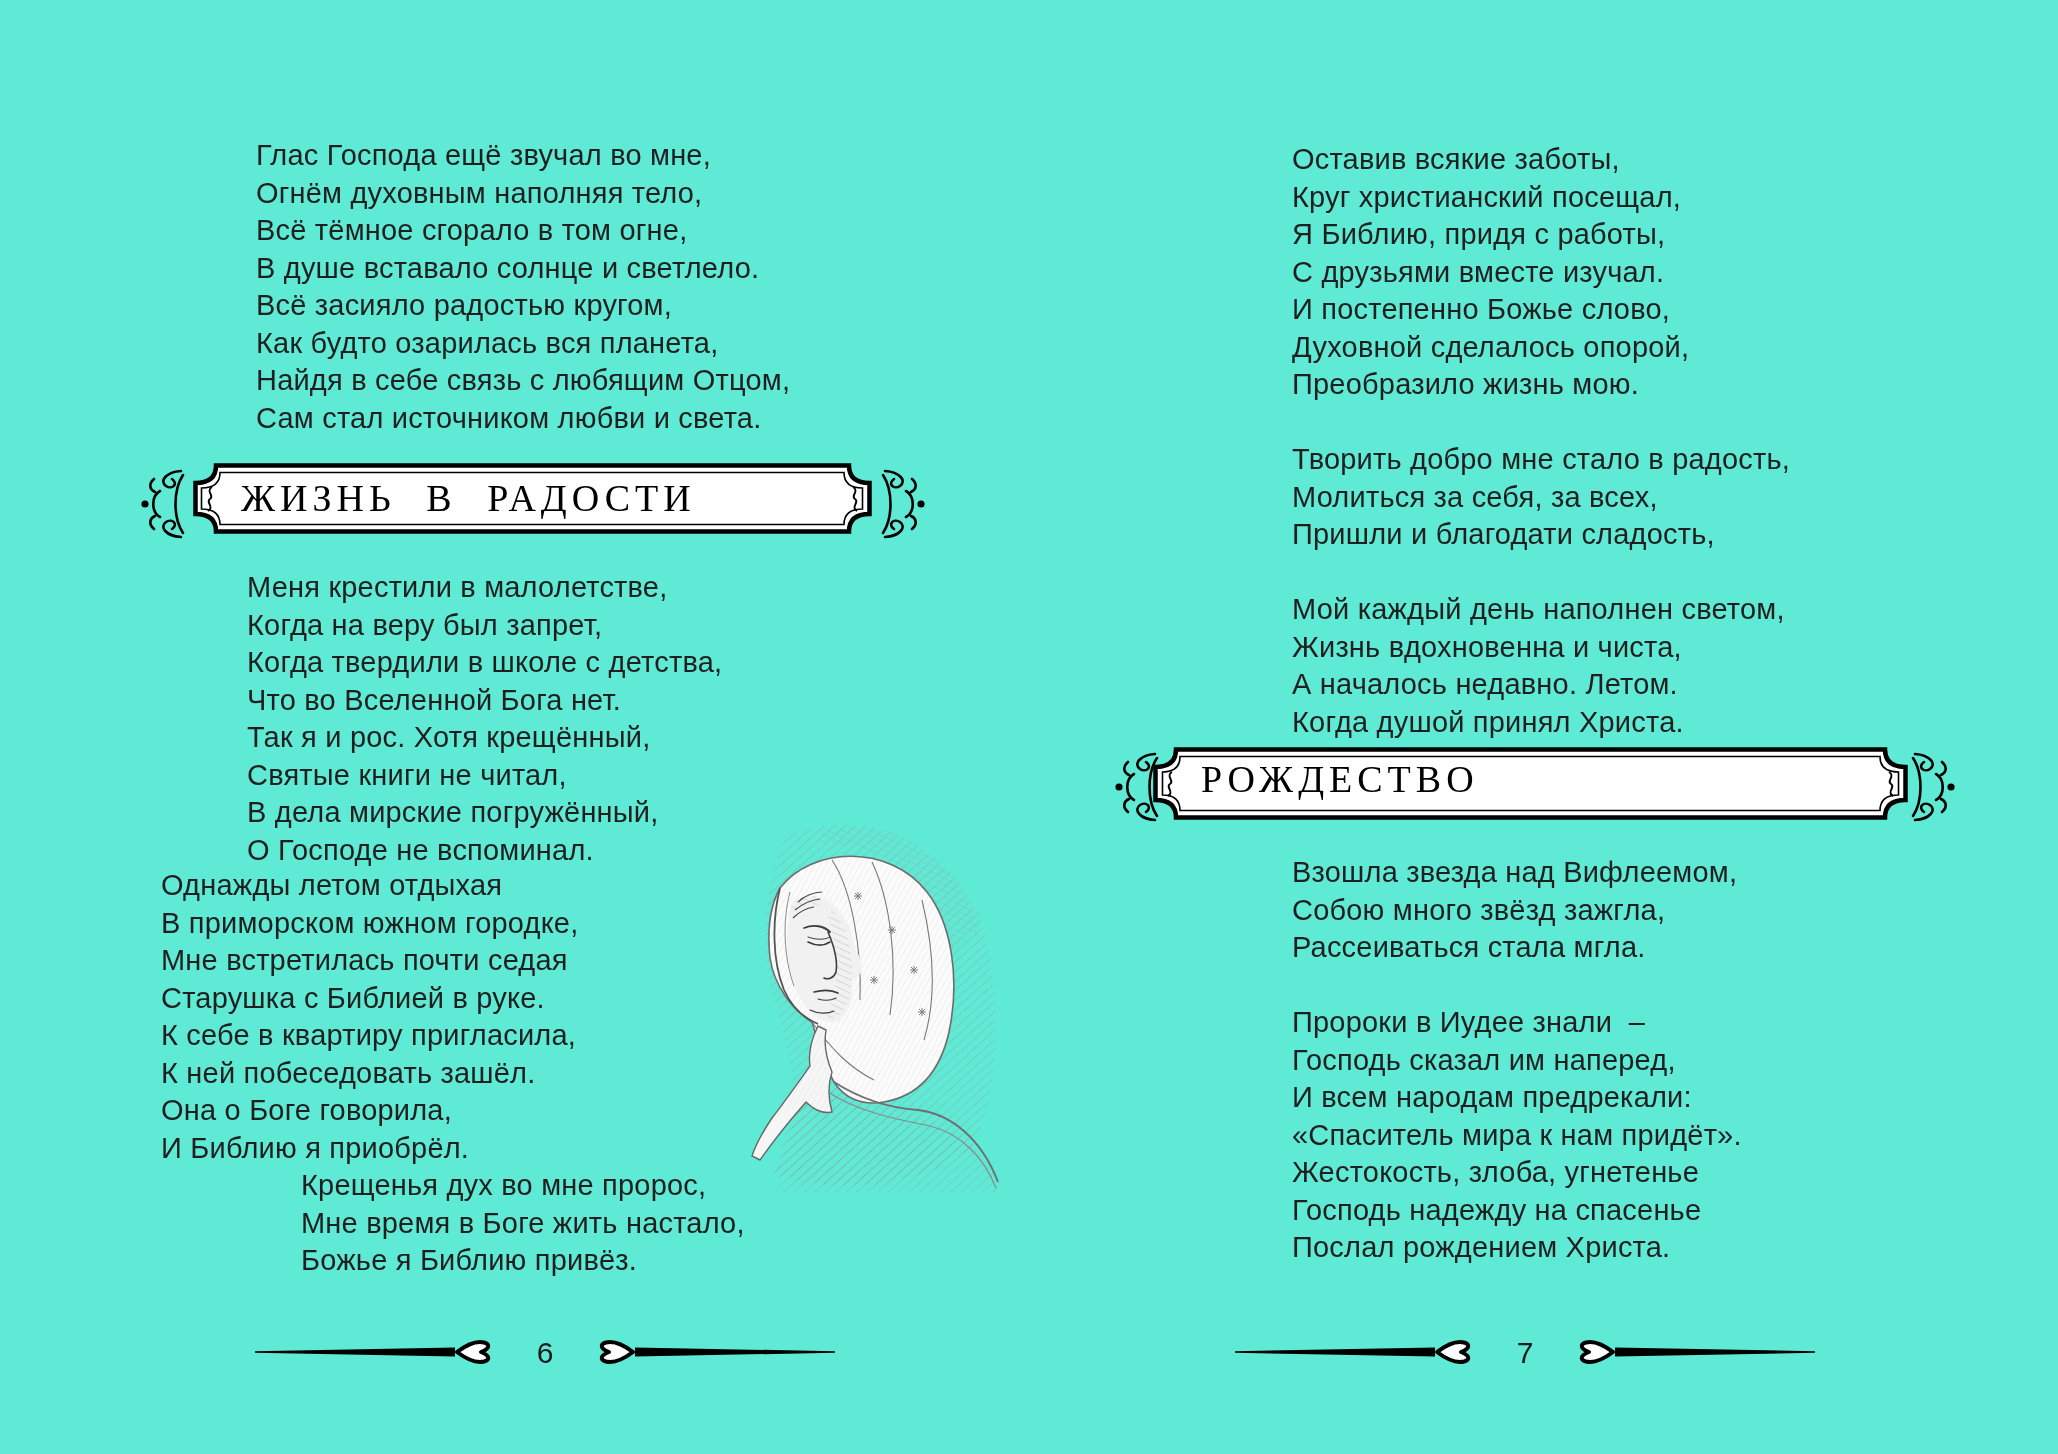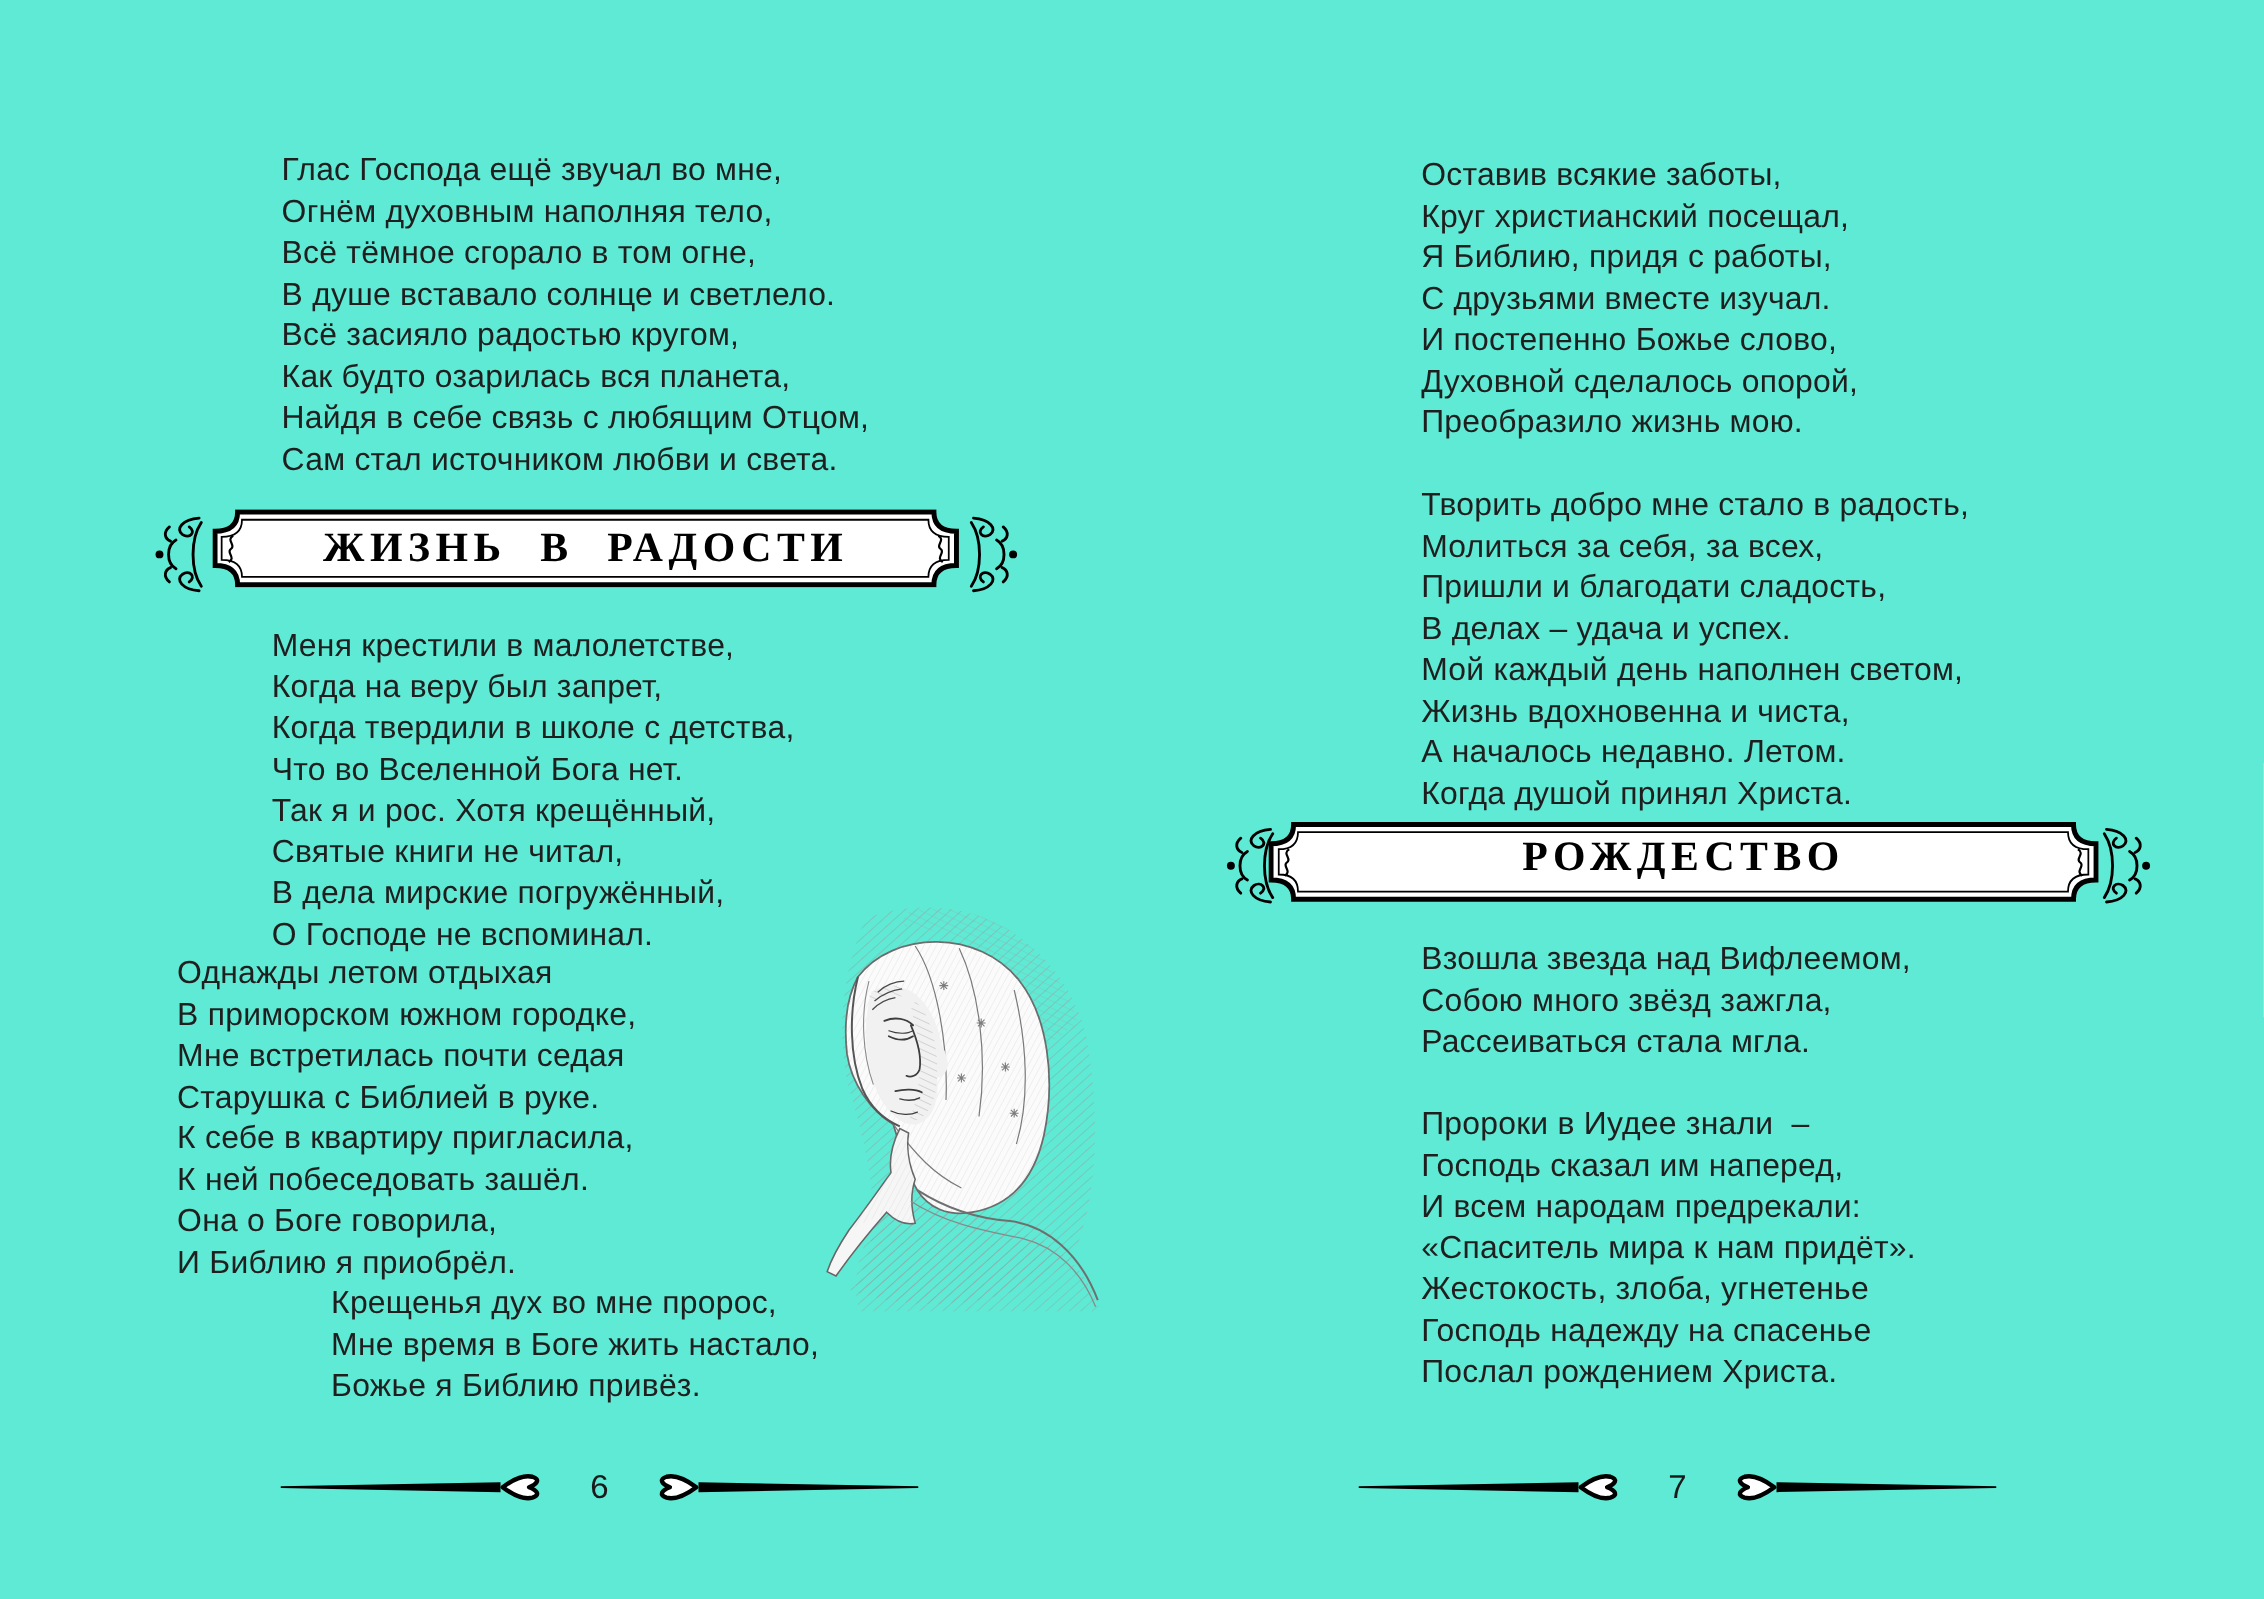--- a/index.html
+++ b/index.html
@@ -19,26 +19,27 @@
     letter-spacing:0.2px;
     color:#1f1f1f;
   }
   .banner{position:absolute;}
   .banner .box-svg{position:absolute;}
   .banner .flourish{position:absolute;}
   .banner .flourish.mirrored svg{transform:scaleX(-1);}
   .banner-title{
     position:absolute;
     font-family:"Liberation Serif","DejaVu Serif",serif;
-    font-weight:bold;
+    font-weight:normal;
     font-size:38px;
     letter-spacing:5px;
-    text-align:center;
+    text-align:left;
     color:#000;
     user-select:none;
+    padding-left:48px;
   }
   .banner-title.wide-words{word-spacing:16px;}
   .footer{position:absolute;height:34px;}
   .footer svg{position:absolute;top:0;}
   .footer .half-left{left:0;}
   .footer .half-right{right:0;transform:scaleX(-1);}
   .page-number{
     position:absolute;left:0;right:0;top:0;bottom:0;
     text-align:center;
     font-size:30px;
@@ -231,21 +232,20 @@
   <div class="stanza" style="left:1292px;top:291px">
     <div class="line">И постепенно Божье слово,</div>
     <div class="line">Духовной сделалось опорой,</div>
     <div class="line">Преобразило жизнь мою.</div>
   </div>
 
   <div class="stanza" style="left:1292px;top:441px">
     <div class="line">Творить добро мне стало в радость,</div>
     <div class="line">Молиться за себя, за всех,</div>
     <div class="line">Пришли и благодати сладость,</div>
-    <div class="line">В делах – удача и успех.</div>
   </div>
 
   <div class="stanza" style="left:1292px;top:591px">
     <div class="line">Мой каждый день наполнен светом,</div>
     <div class="line">Жизнь вдохновенна и чиста,</div>
     <div class="line">А началось недавно. Летом.</div>
     <div class="line">Когда душой принял Христа.</div>
   </div>
 
   <div class="banner" style="left:1112px;top:743px;width:840px;height:84px">

